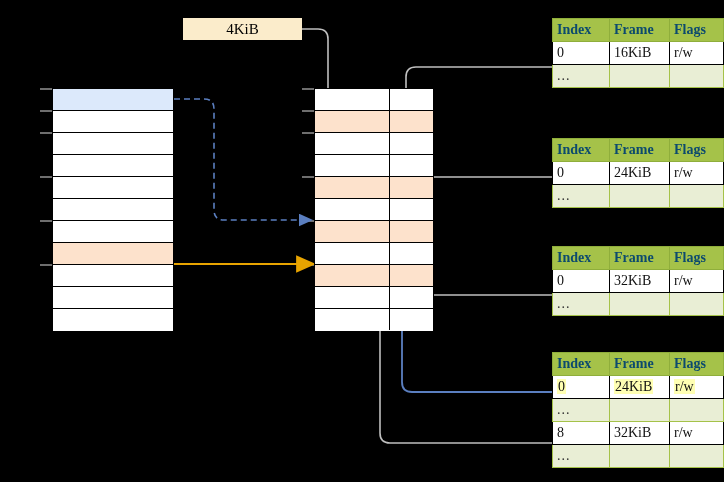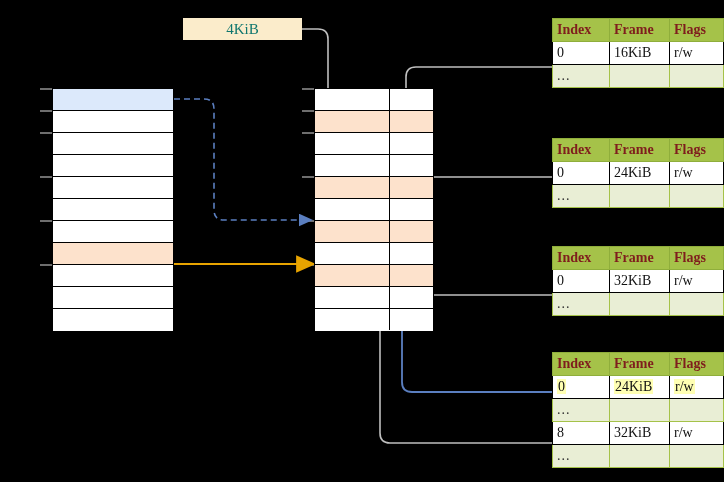--- a/index.html
+++ b/index.html
@@ -13,29 +13,29 @@
 
   
   .memtable{position:absolute;box-sizing:border-box;border:1px solid #000;background:#fff;}
   .memrow{box-sizing:border-box;height:22px;border-bottom:1px solid #000;background:#fff;}
   .memrow:last-child{border-bottom:none;}
   .memrow.blue{background:#dce9fb;}
   .memrow.peach{background:#fde2cc;}
 
   
   .chip{position:absolute;box-sizing:border-box;background:#fbeccb;
-        color:#0f766e;font-size:15px;line-height:22px;text-align:center;}
+        color:#000000;font-size:15px;line-height:22px;text-align:center;}
 
   
   .ptable{position:absolute;border-collapse:collapse;table-layout:fixed;
           background:#fff;font-size:14px;color:#111;}
   .ptable td,.ptable th{border:1px solid #000;height:23px;padding:0 4px;
           box-sizing:border-box;font-weight:normal;text-align:left;
           vertical-align:middle;overflow:hidden;white-space:nowrap;}
-  .ptable th{background:#a5c249;color:#7f1d1d;font-weight:bold;
+  .ptable th{background:#a5c249;color:#0c4a6e;font-weight:bold;
           border-color:#8fae3b;font-size:14px;}
   .ptable td.ell{background:#e9eed5;border-color:#a5c249;color:#333;
           letter-spacing:1px;}
   .ptable tr.ellrow td{background:#e9eed5;border-color:#a5c249;}
   .hl{background:#ffffb3;padding:0 1px;}
   .c-idx{width:57px;}
   .c-frm{width:60px;}
   .c-flg{width:54px;margin-left:40px;}
 
   svg.wires{position:absolute;left:0;top:0;width:724px;height:482px;

